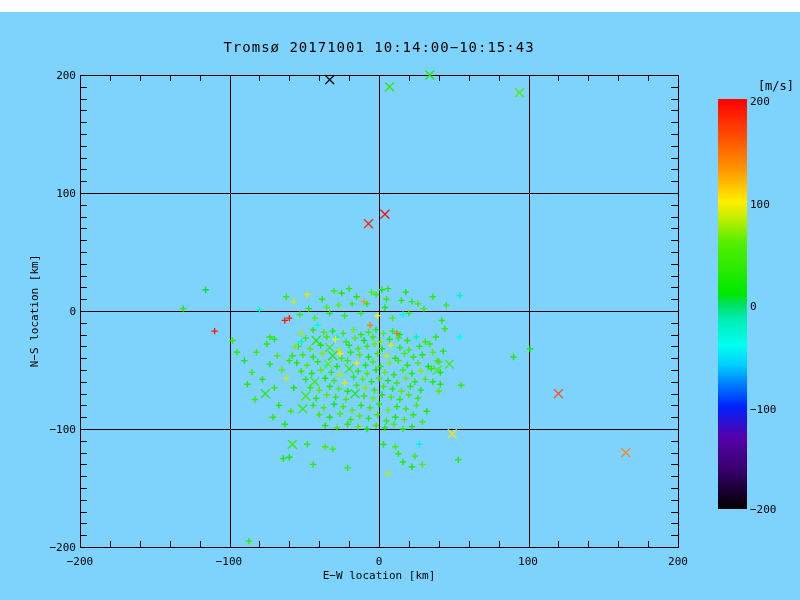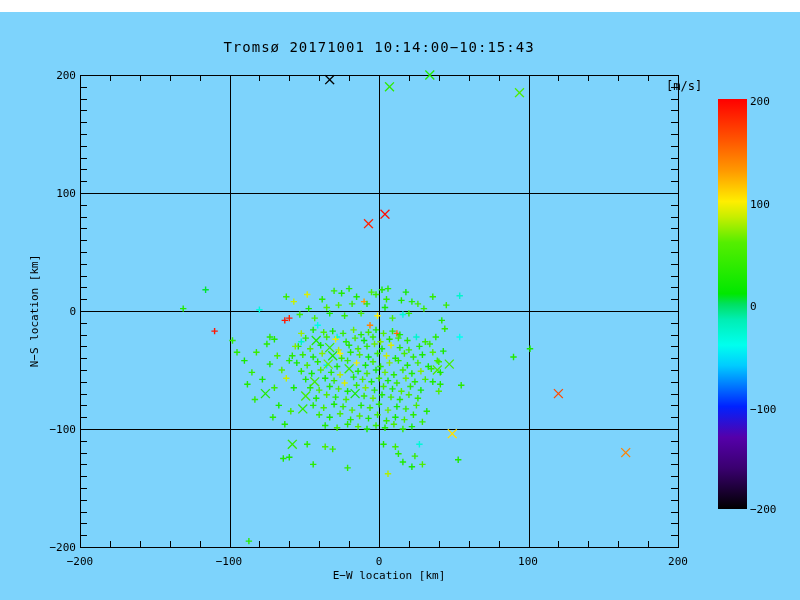--- a/index.html
+++ b/index.html
@@ -450,23 +450,23 @@
   <div class="abs tick ytick" style="left:34px; top:299px;">0</div>
   <div class="abs tick ytick" style="left:34px; top:417px;">−100</div>
   <div class="abs tick ytick" style="left:34px; top:535px;">−200</div>
 
   <div class="abs tick xtick" style="left:50px;">−200</div>
   <div class="abs tick xtick" style="left:199px;">−100</div>
   <div class="abs tick xtick" style="left:349px;">0</div>
   <div class="abs tick xtick" style="left:498px;">100</div>
   <div class="abs tick xtick" style="left:648px;">200</div>
 
-  <div class="abs axis-title" style="left:10px; top:557px; width:758px; text-align:center;">E−W location [km]</div>
+  <div class="abs axis-title" style="left:0; top:557px; width:758px; text-align:center;">E−W location [km]</div>
   <div class="abs axis-title" style="left:34px; top:299px; transform:translate(-50%,-50%) rotate(-90deg);">N−S location [km]</div>
 
-  <div class="abs" style="left:666px; top:67px; width:62px; text-align:left; font-size:12px;">[m/s]</div>
+  <div class="abs" style="left:732px; top:67px; width:62px; text-align:right; font-size:12px;">[m/s]</div>
   <div class="abs cbtick" style="left:750px; top:84px;">200</div>
   <div class="abs cbtick" style="left:750px; top:187px;">100</div>
   <div class="abs cbtick" style="left:750px; top:289px;">0</div>
   <div class="abs cbtick" style="left:750px; top:392px;">−100</div>
   <div class="abs cbtick" style="left:750px; top:492px;">−200</div>
 
 </div>
 
 </body></html>

